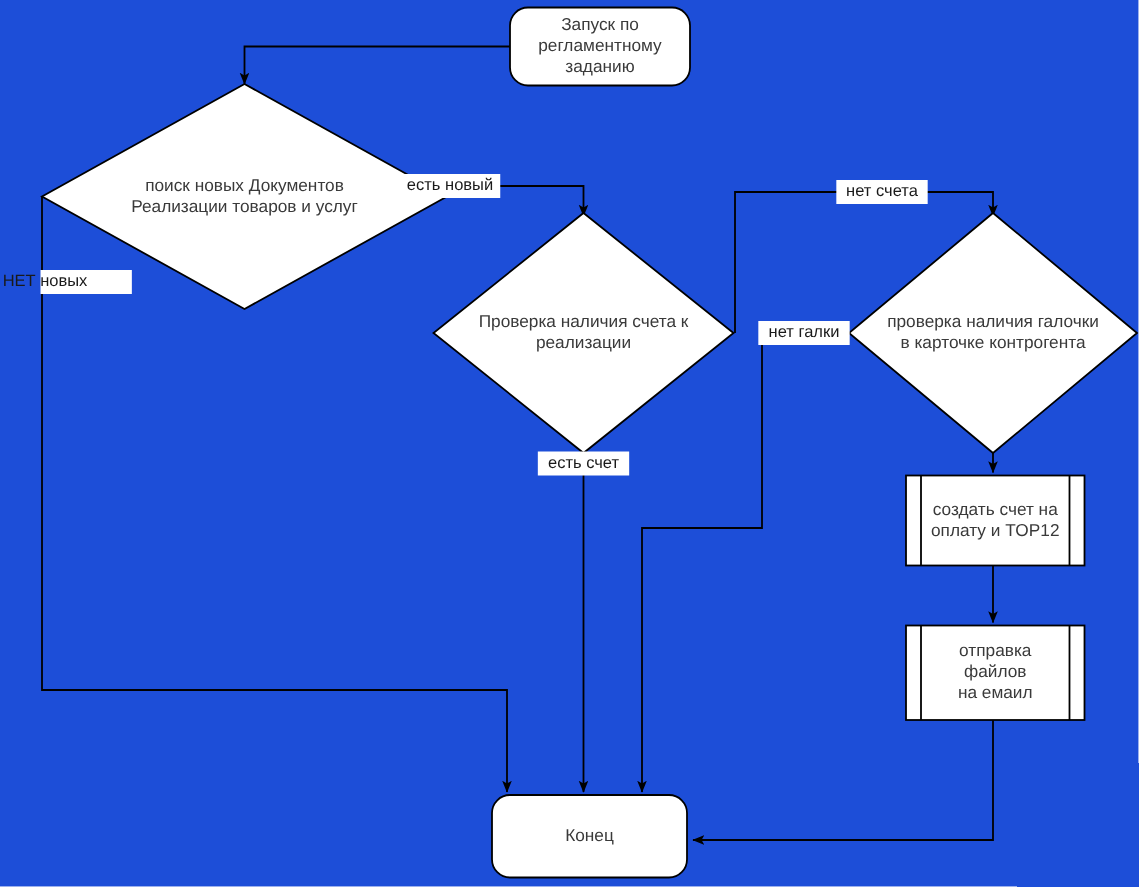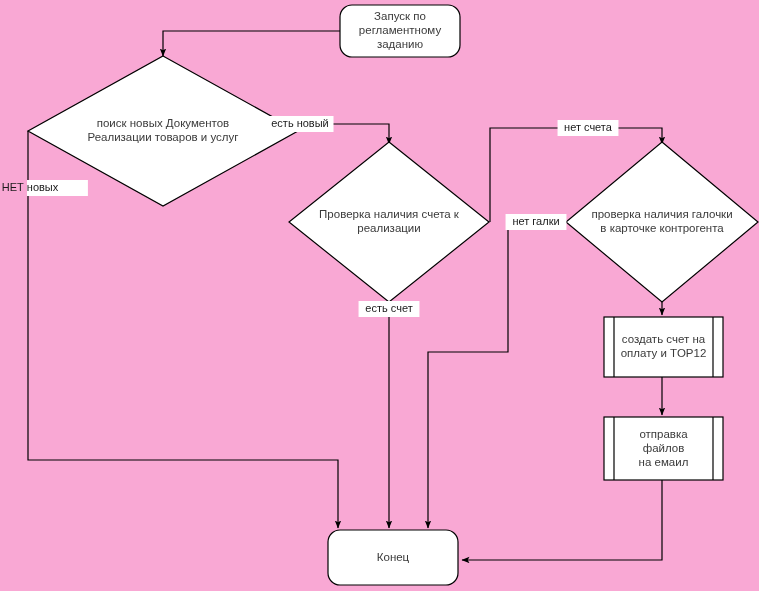--- a/index.html
+++ b/index.html
@@ -4,21 +4,21 @@
 <style>
   html, body {
     margin: 0;
     padding: 0;
     background: #ffffff;
   }
   #flowchart-root {
     position: relative;
     width: 759px;
     height: 591px;
-    background: #f9a8d4;
+    background: #1d4ed8;
     font-family: "Liberation Sans", "DejaVu Sans", sans-serif;
     overflow: hidden;
   }
   svg#diagram-canvas {
     display: block;
     width: 759px;
     height: 591px;
   }
   .shape-outline {
     fill: #ffffff;

